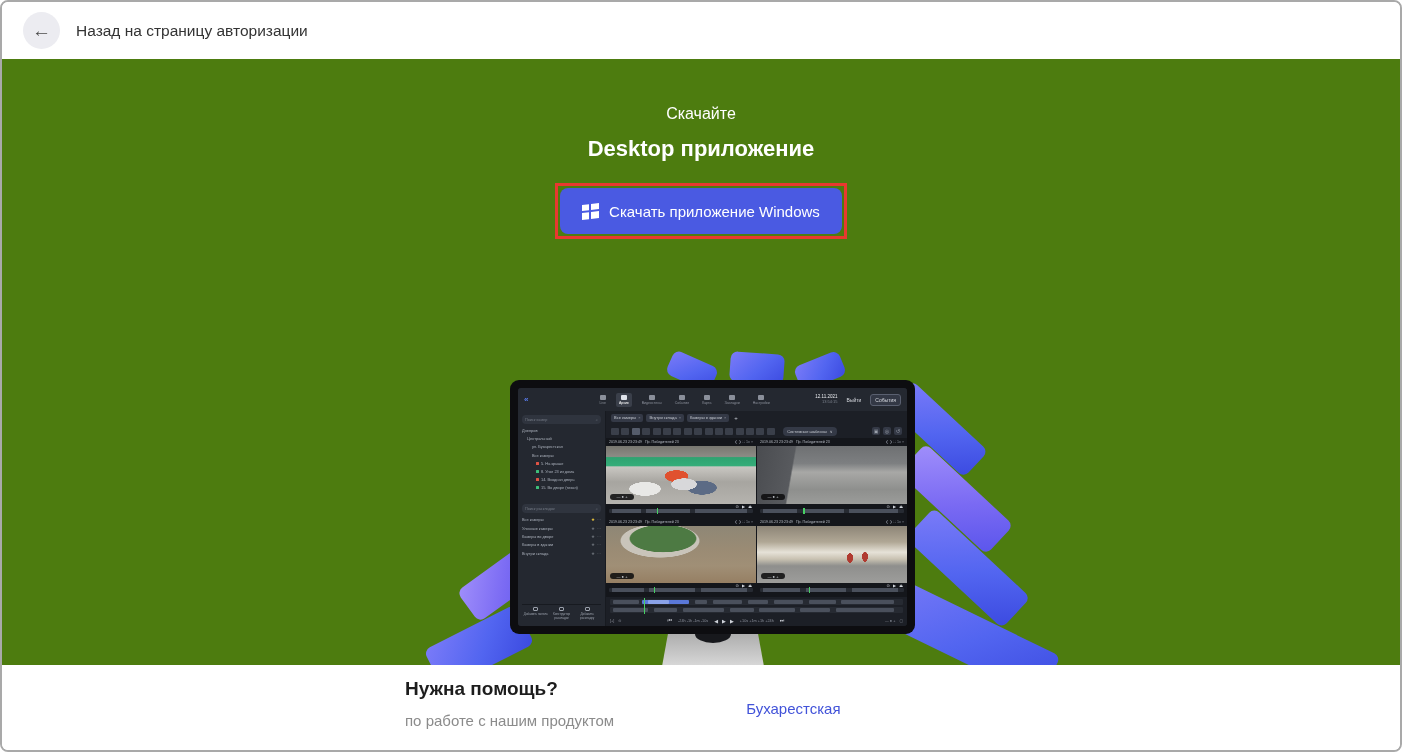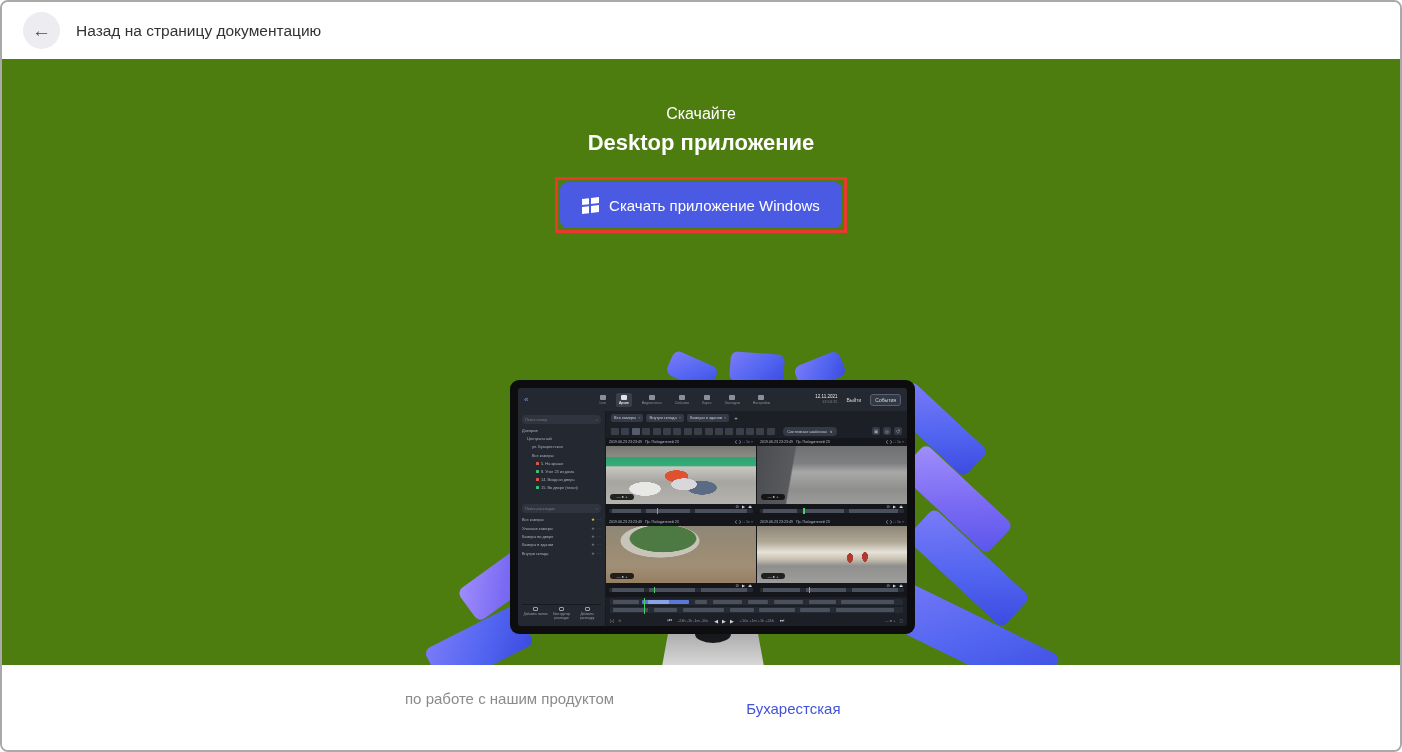--- a/index.html
+++ b/index.html
@@ -10,21 +10,21 @@
   
   .topbar { height:57px; background:#fff; display:flex; align-items:center; padding-left:21px; gap:16px; flex:0 0 auto; }
   .back-circle { width:37px; height:37px; border-radius:50%; background:#ececf1; display:flex; align-items:center;
                  justify-content:center; font-size:19px; color:#4a4a4a; cursor:pointer; }
   .back-label { font-size:15.5px; color:#333; }
 
   
   .hero { height:606px; background:#4d7c0f; position:relative; overflow:hidden; flex:0 0 auto; }
   .hero-titles { text-align:center; padding-top:46px; position:relative; z-index:3; }
   .hero-small { color:#fff; font-size:16px; }
-  .hero-big { color:#fff; font-size:22px; font-weight:bold; margin-top:7px; }
+  .hero-big { color:#fff; font-size:22px; font-weight:bold; margin-top:13px; }
 
   .dl-wrap { display:flex; justify-content:center; margin-top:21px; position:relative; z-index:3; }
   .red-box { border:3px solid #e8392f; padding:2px; }
   .dl-btn { display:flex; align-items:center; gap:10px; background:#4a5ae2; color:#fff; border:none; cursor:pointer;
             height:46px; padding:0 22px; border-radius:8px; font-size:15px; font-family:"Liberation Sans",sans-serif; }
   .win-logo { width:17px; height:15px; display:grid; grid-template-columns:7px 8px; grid-template-rows:6px 7px;
               gap:1.5px; transform:skewY(-6deg); }
   .win-logo div { background:#fff; }
 
   
@@ -138,21 +138,21 @@
 </style>
 </head>
 <body>
 
 <div class="page">
 
   <div class="topbar">
     <div class="back-circle">
       <span>←</span>
     </div>
-    <span class="back-label">Назад на страницу документацию</span>
+    <span class="back-label">Назад на страницу авторизации</span>
   </div>
 
   <div class="hero">
 
     <div class="hero-titles">
       <div class="hero-small">Скачайте</div>
       <div class="hero-big">Desktop приложение</div>
     </div>
 
     <div class="dl-wrap">
@@ -488,20 +488,21 @@
             </div>
 
           </div>
         </div>
       </div>
     </div>
   </div>
 
   <div class="footer">
     <div>
+      <div class="help-title">Нужна помощь?</div>
       <div class="help-text">
         <div>по работе с нашим продуктом</div>
       </div>
     </div>
     <a class="doc-link" href="#">Бухарестская</a>
   </div>
 
 </div>
 
 </body></html>

